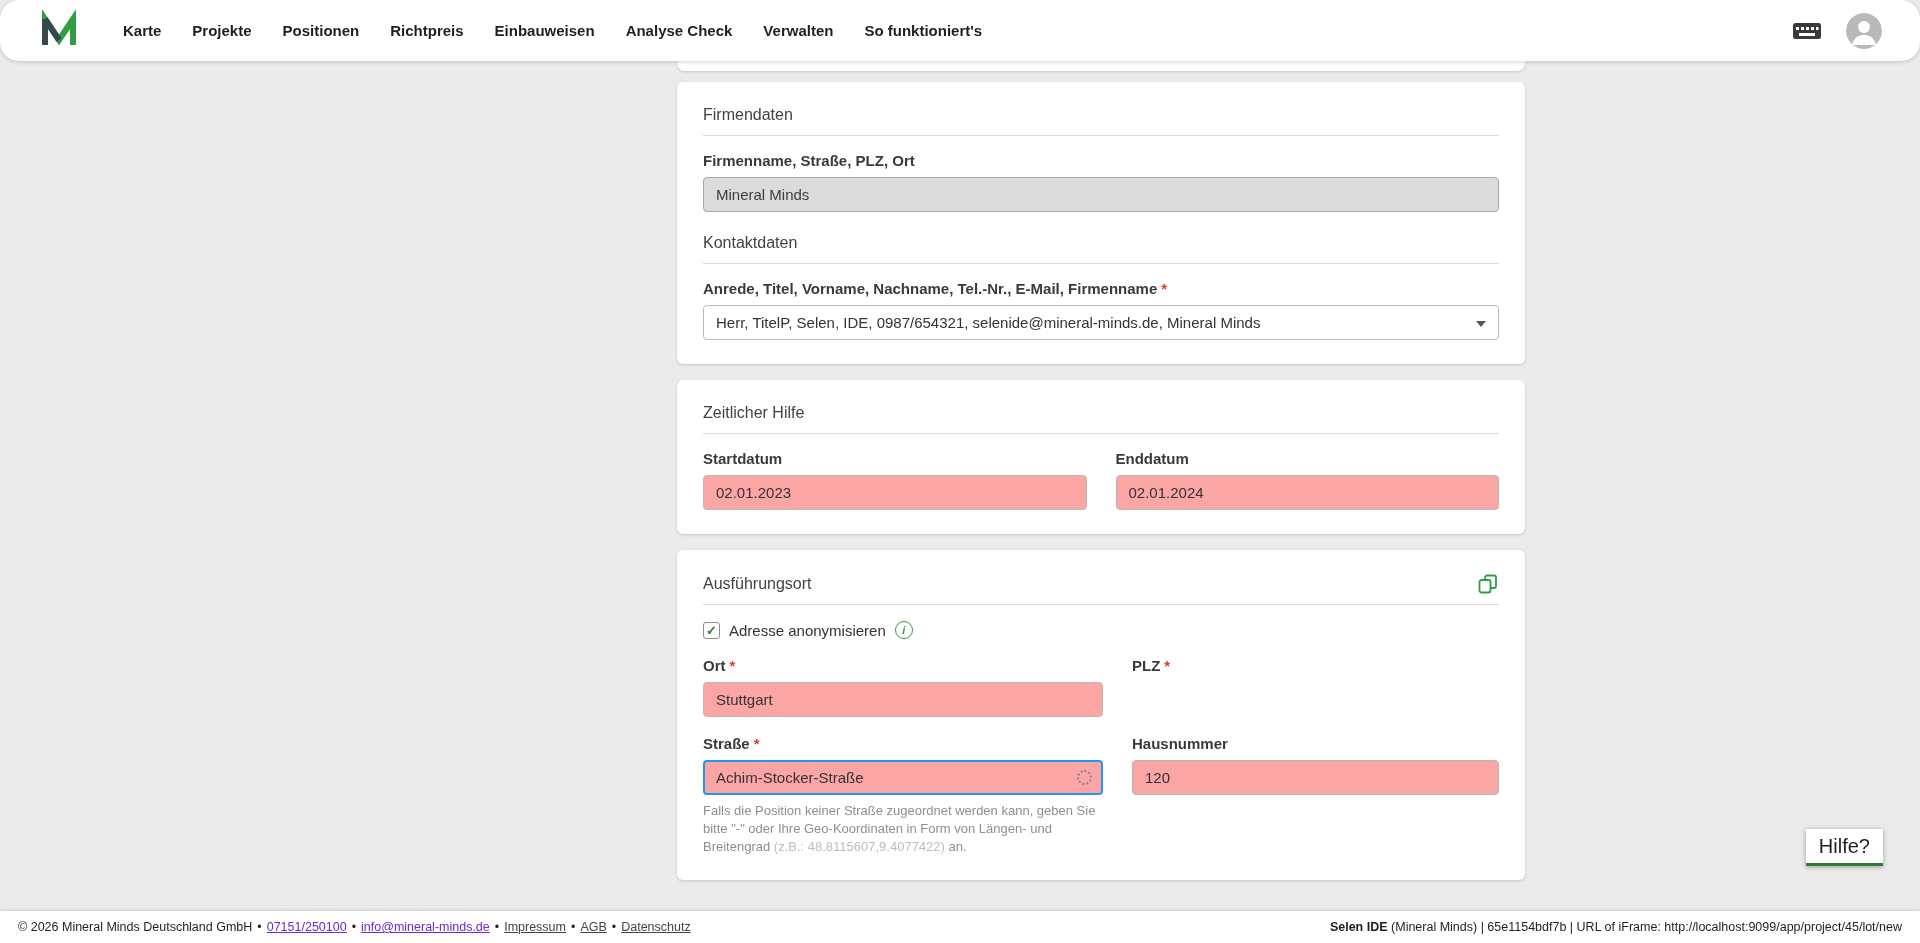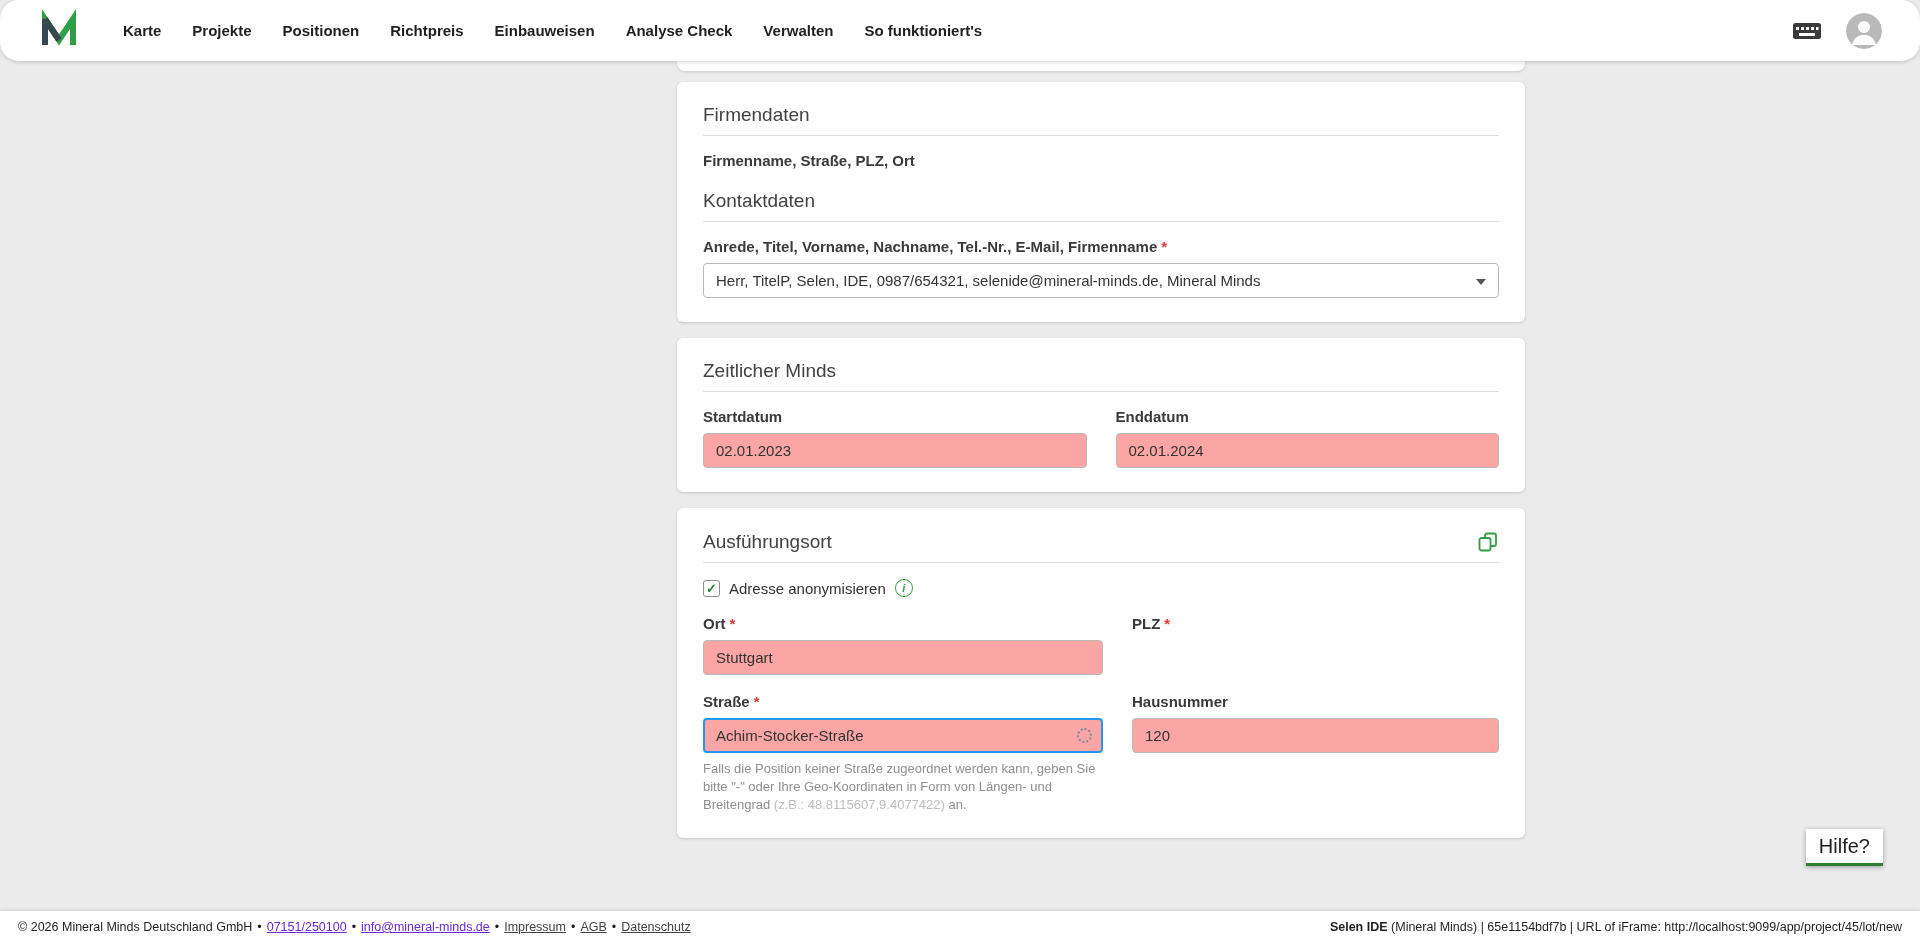--- a/index.html
+++ b/index.html
@@ -33,21 +33,21 @@
   .partial-top {
     height: 10px; background: #fff; border-radius: 0 0 8px 8px;
     box-shadow: 0 1px 3px rgba(0,0,0,.15); margin-bottom: 11px;
   }
 
   .card {
     background: #fff; border-radius: 6px;
     box-shadow: 0 1px 3px rgba(0,0,0,.16);
     padding: 22px 26px 24px 26px; margin-bottom: 16px;
   }
-  .card-title { font-size: 19px; color: #424242; font-weight: 400; line-height: 22px; }
+  .card-title { font-size: 16px; color: #424242; font-weight: 400; line-height: 22px; }
   .card-title-row { display: flex; align-items: center; justify-content: space-between; }
   .divider { border-bottom: 1px solid #dcdcdc; margin: 9px 0 16px 0; }
 
   .field-label { font-size: 15px; font-weight: 700; color: #3a3a3a; margin-bottom: 7px; line-height: 18px; }
   .req { color: #e53935; font-weight: 700; margin-left: 4px; }
 
   .text-input {
     width: 100%; height: 35px; border: 1px solid #b9b9b9; border-radius: 4px;
     padding: 0 12px; font-size: 15px; color: #333; background: #fca5a5;
     font-family: "Liberation Sans", sans-serif; outline: none;
@@ -170,38 +170,39 @@
   <div class="form-col">
 
     <div class="partial-top"></div>
 
     <section class="card">
       <div class="card-title">Firmendaten</div>
       <div class="divider"></div>
 
       <div class="field">
         <div class="field-label">Firmenname, Straße, PLZ, Ort</div>
+        <input class="text-input readonly" type="text" disabled="" value="Mineral Minds" style="">
       </div>
 
       <div class="card-title" style="margin-top:20px;">Kontaktdaten</div>
       <div class="divider"></div>
 
       <div class="field last">
         <div class="field-label">
           <span>Anrede, Titel, Vorname, Nachname, Tel.-Nr., E-Mail, Firmenname</span><span class="req">*</span>
         </div>
         <div class="select-control">
           <span class="select-value">Herr, TitelP, Selen, IDE, 0987/654321, selenide@mineral-minds.de, Mineral Minds</span>
           <span class="select-caret"></span>
         </div>
       </div>
     </section>
 
     <section class="card">
-      <div class="card-title">Zeitlicher Minds</div>
+      <div class="card-title">Zeitlicher Hilfe</div>
       <div class="divider"></div>
 
       <div class="grid2">
         <div class="field last">
           <div class="field-label">Startdatum</div>
           <input class="text-input" type="text" value="02.01.2023" style="">
         </div>
         <div class="field last">
           <div class="field-label">Enddatum</div>
           <input class="text-input" type="text" value="02.01.2024" style="">

